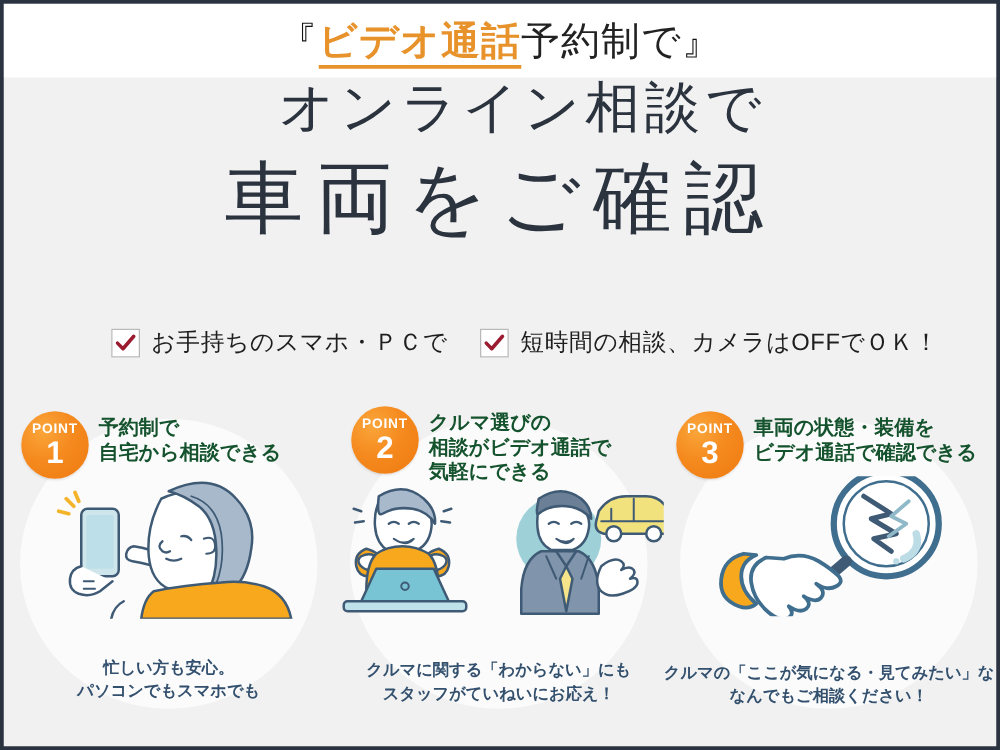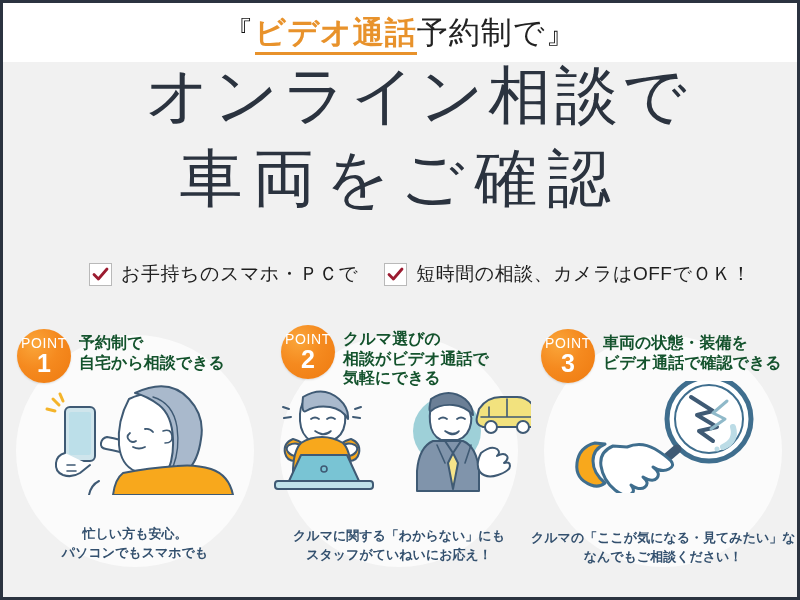--- a/index.html
+++ b/index.html
@@ -25,21 +25,21 @@
   .kicker .hl{
     color:#e8922b;border-bottom:3px solid #e8922b;padding-bottom:2px;
   }
   .kicker .tail{font-weight:400;color:#222;}
 
   
   .headline{
     position:absolute;left:0;top:62px;width:794px;text-align:center;
     color:#2b333f;font-weight:400;line-height:0.98;
   }
-  .headline .l1{font-size:63px;letter-spacing:4px;display:block;padding-left:36px;}
+  .headline .l1{font-size:44px;letter-spacing:4px;display:block;padding-left:36px;}
   .headline .l2{font-size:63px;letter-spacing:10px;display:block;margin-top:21px;}
 
   
   .check-row{
     position:absolute;left:0;top:258px;width:794px;
     display:flex;justify-content:center;align-items:center;gap:26px;padding-left:20px;
   }
   .check-item{display:flex;align-items:center;gap:9px;}
   .cbox{
     width:23px;height:23px;background:#fff;border:1px solid #b9b9b9;
@@ -58,21 +58,21 @@
     width:238px;height:232px;background:#fbfbfb;border-radius:50%;
   }
   .pt-head{position:absolute;left:14px;top:8px;display:flex;align-items:flex-start;gap:8px;z-index:3;}
   .badge{
     width:54px;height:54px;border-radius:50%;flex:0 0 auto;
     background:radial-gradient(circle at 32% 28%, #faa63a 0%, #f58a1f 45%, #ee7a10 100%);
     box-shadow:0 1px 2px rgba(0,0,0,.12);
     display:flex;flex-direction:column;align-items:center;justify-content:center;
     color:#fff;line-height:1;
   }
-  .badge .bl{font-size:14px;font-weight:400;letter-spacing:.6px;}
+  .badge .bl{font-size:11px;font-weight:700;letter-spacing:.6px;}
   .badge .bn{font-size:25px;font-weight:700;margin-top:1px;}
   .pt-title{
     color:#14532d;font-weight:700;font-size:16px;line-height:1.22;
     letter-spacing:0;padding-top:4px;white-space:nowrap;
   }
   .pt-title.small{font-size:16px;}
   .pt-art{position:absolute;left:0;top:56px;width:264px;height:118px;z-index:2;}
   .pt-cap{
     position:absolute;left:0;bottom:8px;width:264px;text-align:center;z-index:3;
     color:#33506e;font-weight:700;font-size:13px;line-height:1.45;letter-spacing:0;

